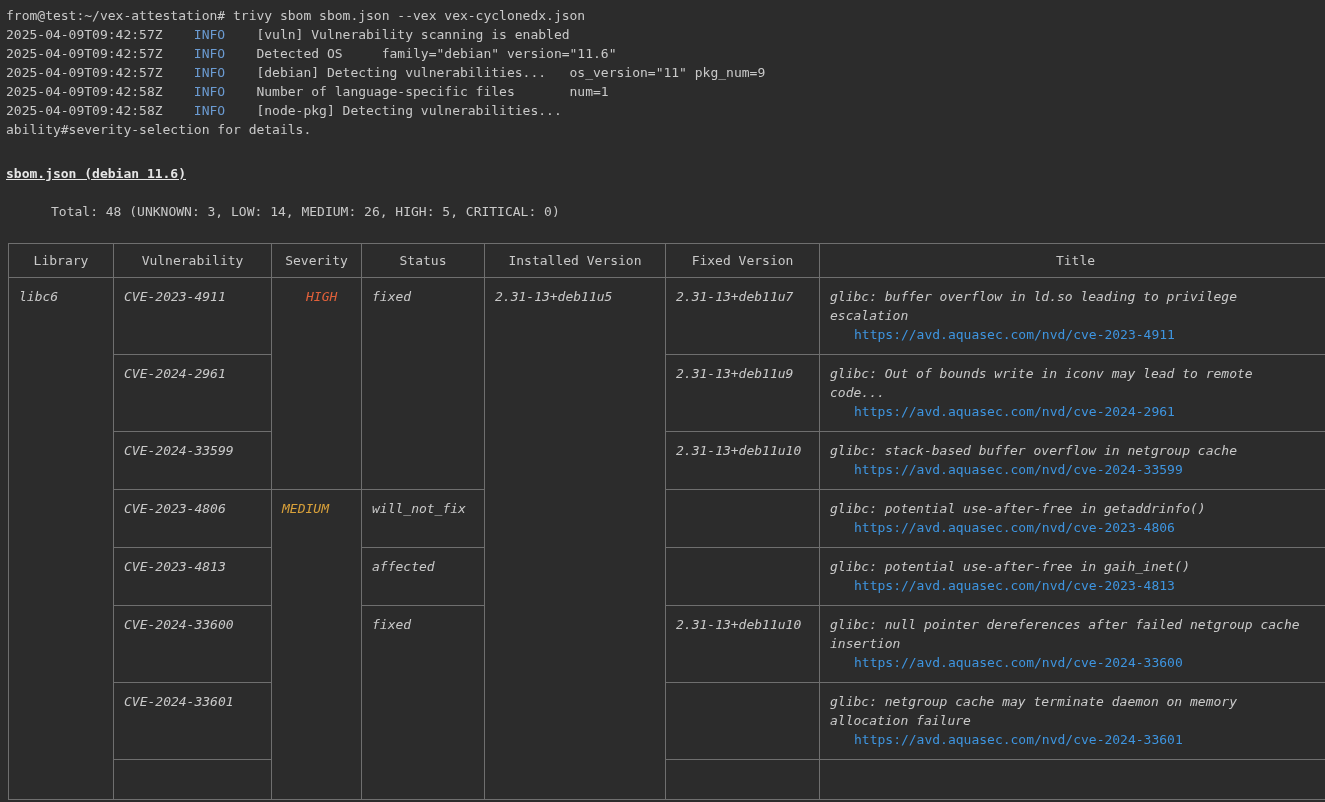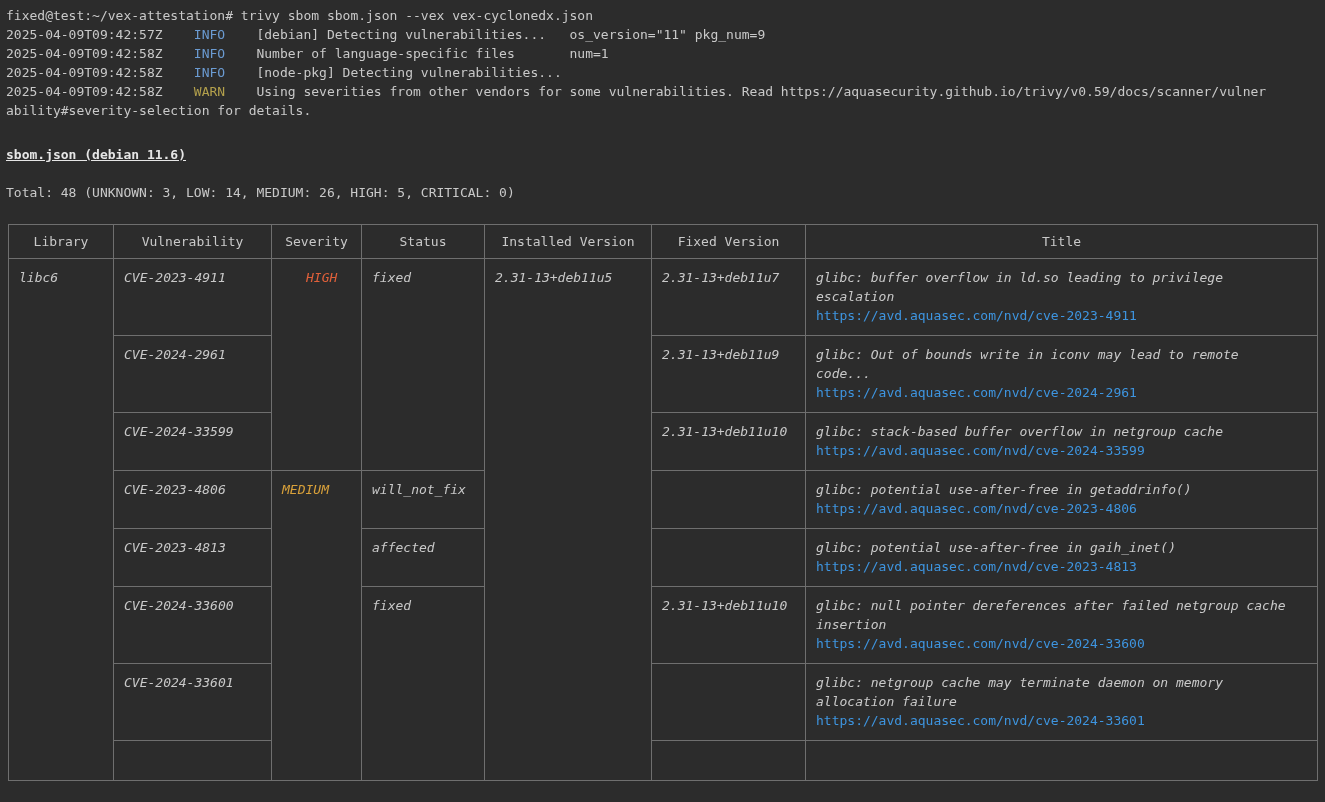--- a/index.html
+++ b/index.html
@@ -17,21 +17,21 @@
   }
   .prompt-line, .log-line { white-space: pre-wrap; }
   .lvl-info { color: var(--info, #6b9bd2); }
   .lvl-warn { color: var(--warn, #b3a04c); }
   .report-heading {
     margin-top: 25px;
     font-weight: bold;
     text-decoration: underline;
     color: #e6e6e6;
   }
-  .summary { margin-top: 19px; }
+  .summary { margin-top: 19px; margin-left: 45px; }
   table.vuln-table {
     border-collapse: collapse;
     table-layout: fixed;
     margin-top: 22px;
     margin-left: 2px;
     width: 1309px;
   }
   .vuln-table th, .vuln-table td {
     border: 1px solid var(--border, #6f6f6f);
   }
@@ -42,48 +42,49 @@
     color: var(--fg, #c9c9c9);
   }
   .vuln-table td {
     vertical-align: top;
     text-align: left;
     padding: 9px 10px 10px;
   }
   .cell-text { white-space: pre-wrap; font-style: italic; }
   td.sev-high .cell-text { color: var(--high, #e0603a); margin-left: 24px; }
   td.sev-medium .cell-text { color: var(--medium, #d9a13a); }
-  .cve-link { color: var(--link, #3e95e0); cursor: pointer; }
+  .cve-link { color: var(--link, #3e95e0); cursor: pointer; margin-left: 24px; }
   tbody tr:last-child td { height: 40px; }
 </style>
 </head>
 <body>
 
-<div class="prompt-line"><span>fixed@test:~/vex-attestation#</span><span> </span><span>trivy sbom sbom.json --vex vex-cyclonedx.json</span></div>
+<div class="prompt-line"><span>from@test:~/vex-attestation#</span><span> </span><span>trivy sbom sbom.json --vex vex-cyclonedx.json</span></div>
 
 <div id="log-lines">
+    <div class="log-line"><span>2025-04-09T09:42:57Z    </span><span class="lvl-info">INFO    </span><span>[vuln] Vulnerability scanning is enabled</span></div>
+    <div class="log-line"><span>2025-04-09T09:42:57Z    </span><span class="lvl-info">INFO    </span><span>Detected OS     family="debian" version="11.6"</span></div>
     <div class="log-line"><span>2025-04-09T09:42:57Z    </span><span class="lvl-info">INFO    </span><span>[debian] Detecting vulnerabilities...   os_version="11" pkg_num=9</span></div>
     <div class="log-line"><span>2025-04-09T09:42:58Z    </span><span class="lvl-info">INFO    </span><span>Number of language-specific files       num=1</span></div>
     <div class="log-line"><span>2025-04-09T09:42:58Z    </span><span class="lvl-info">INFO    </span><span>[node-pkg] Detecting vulnerabilities...</span></div>
-    <div class="log-line"><span>2025-04-09T09:42:58Z    </span><span class="lvl-warn">WARN    </span><span>Using severities from other vendors for some vulnerabilities. Read https://aquasecurity.github.io/trivy/v0.59/docs/scanner/vulner</span></div>
     <div class="log-line"><span>ability#severity-selection for details.</span></div>
   </div>
 
 <div class="report-heading">sbom.json (debian 11.6)</div>
 
 <div class="summary">Total: 48 (UNKNOWN: 3, LOW: 14, MEDIUM: 26, HIGH: 5, CRITICAL: 0)</div>
 
 <table class="vuln-table">
   <thead id="table-head">
       <tr>
         <th style="width: 105px;">Library</th>
         <th style="width: 158px;">Vulnerability</th>
         <th style="width: 90px;">Severity</th>
         <th style="width: 123px;">Status</th>
-        <th style="width: 167px;">Installed Version</th>
+        <th style="width: 181px;">Installed Version</th>
         <th style="width: 154px;">Fixed Version</th>
         <th style="width: 512px;">Title</th>
       </tr>
     </thead>
   <tbody id="table-body">
       <tr>
         <td rowspan="8">
           <div class="cell-text">libc6</div>
         </td>
         <td>

